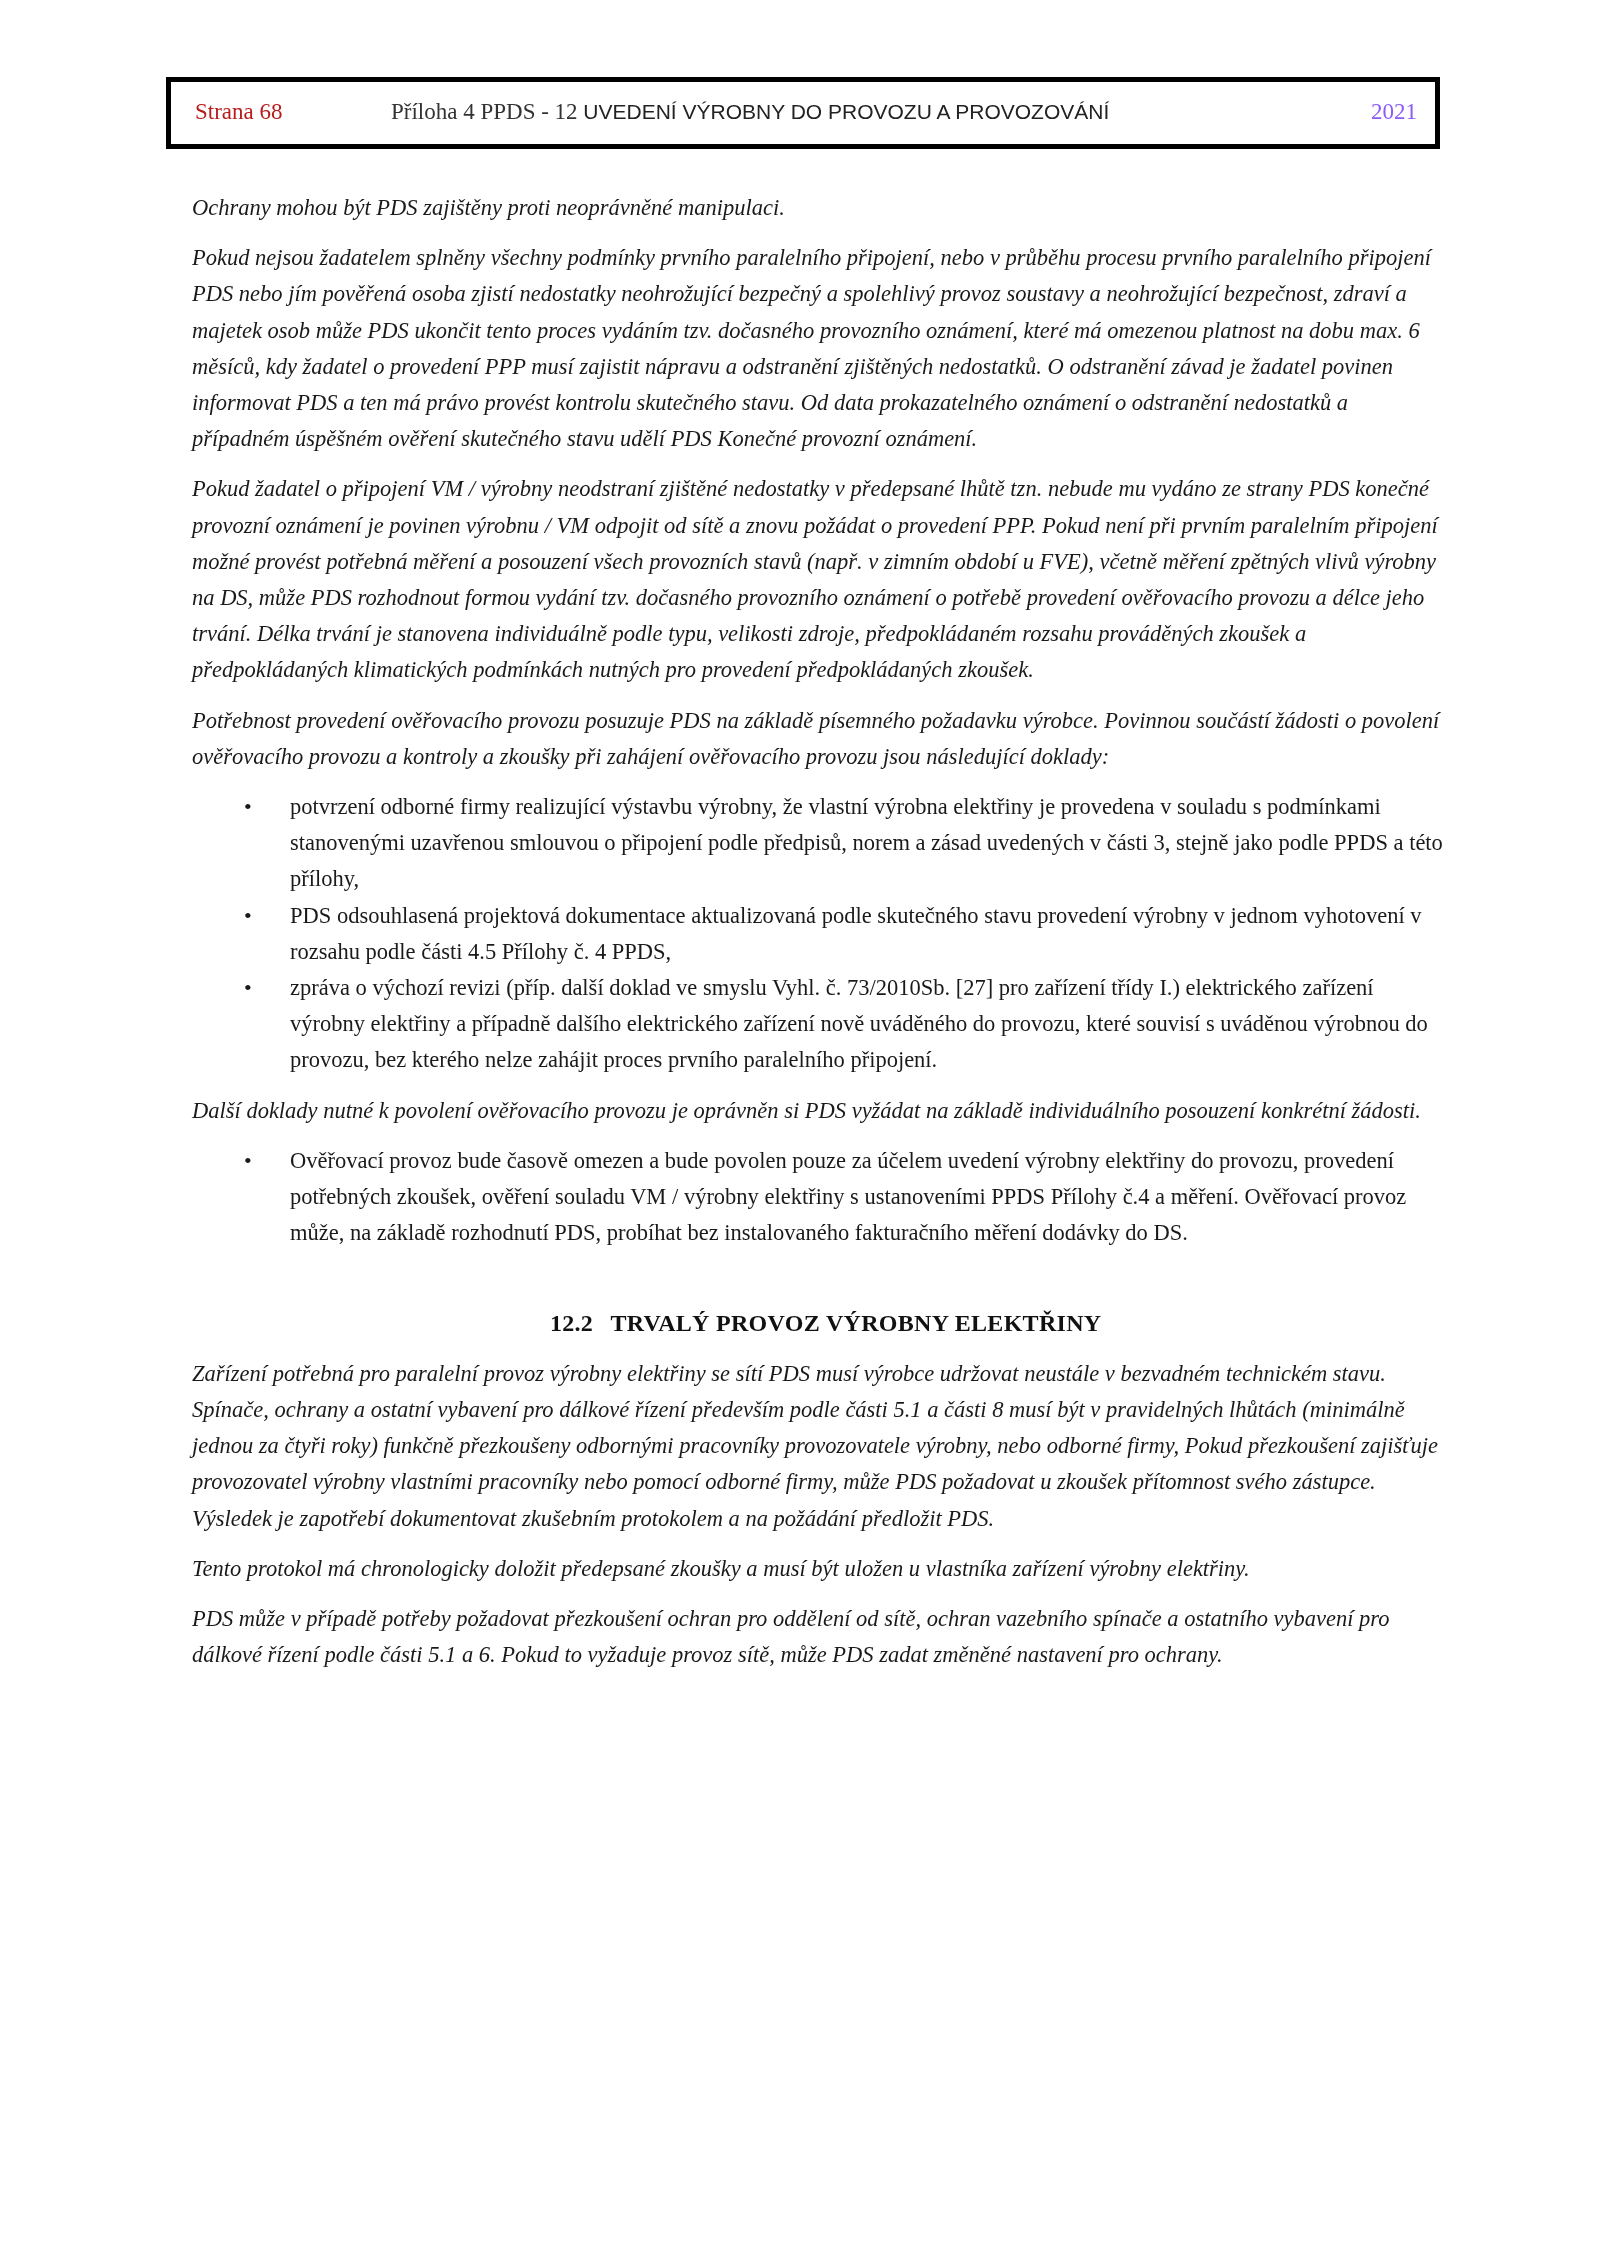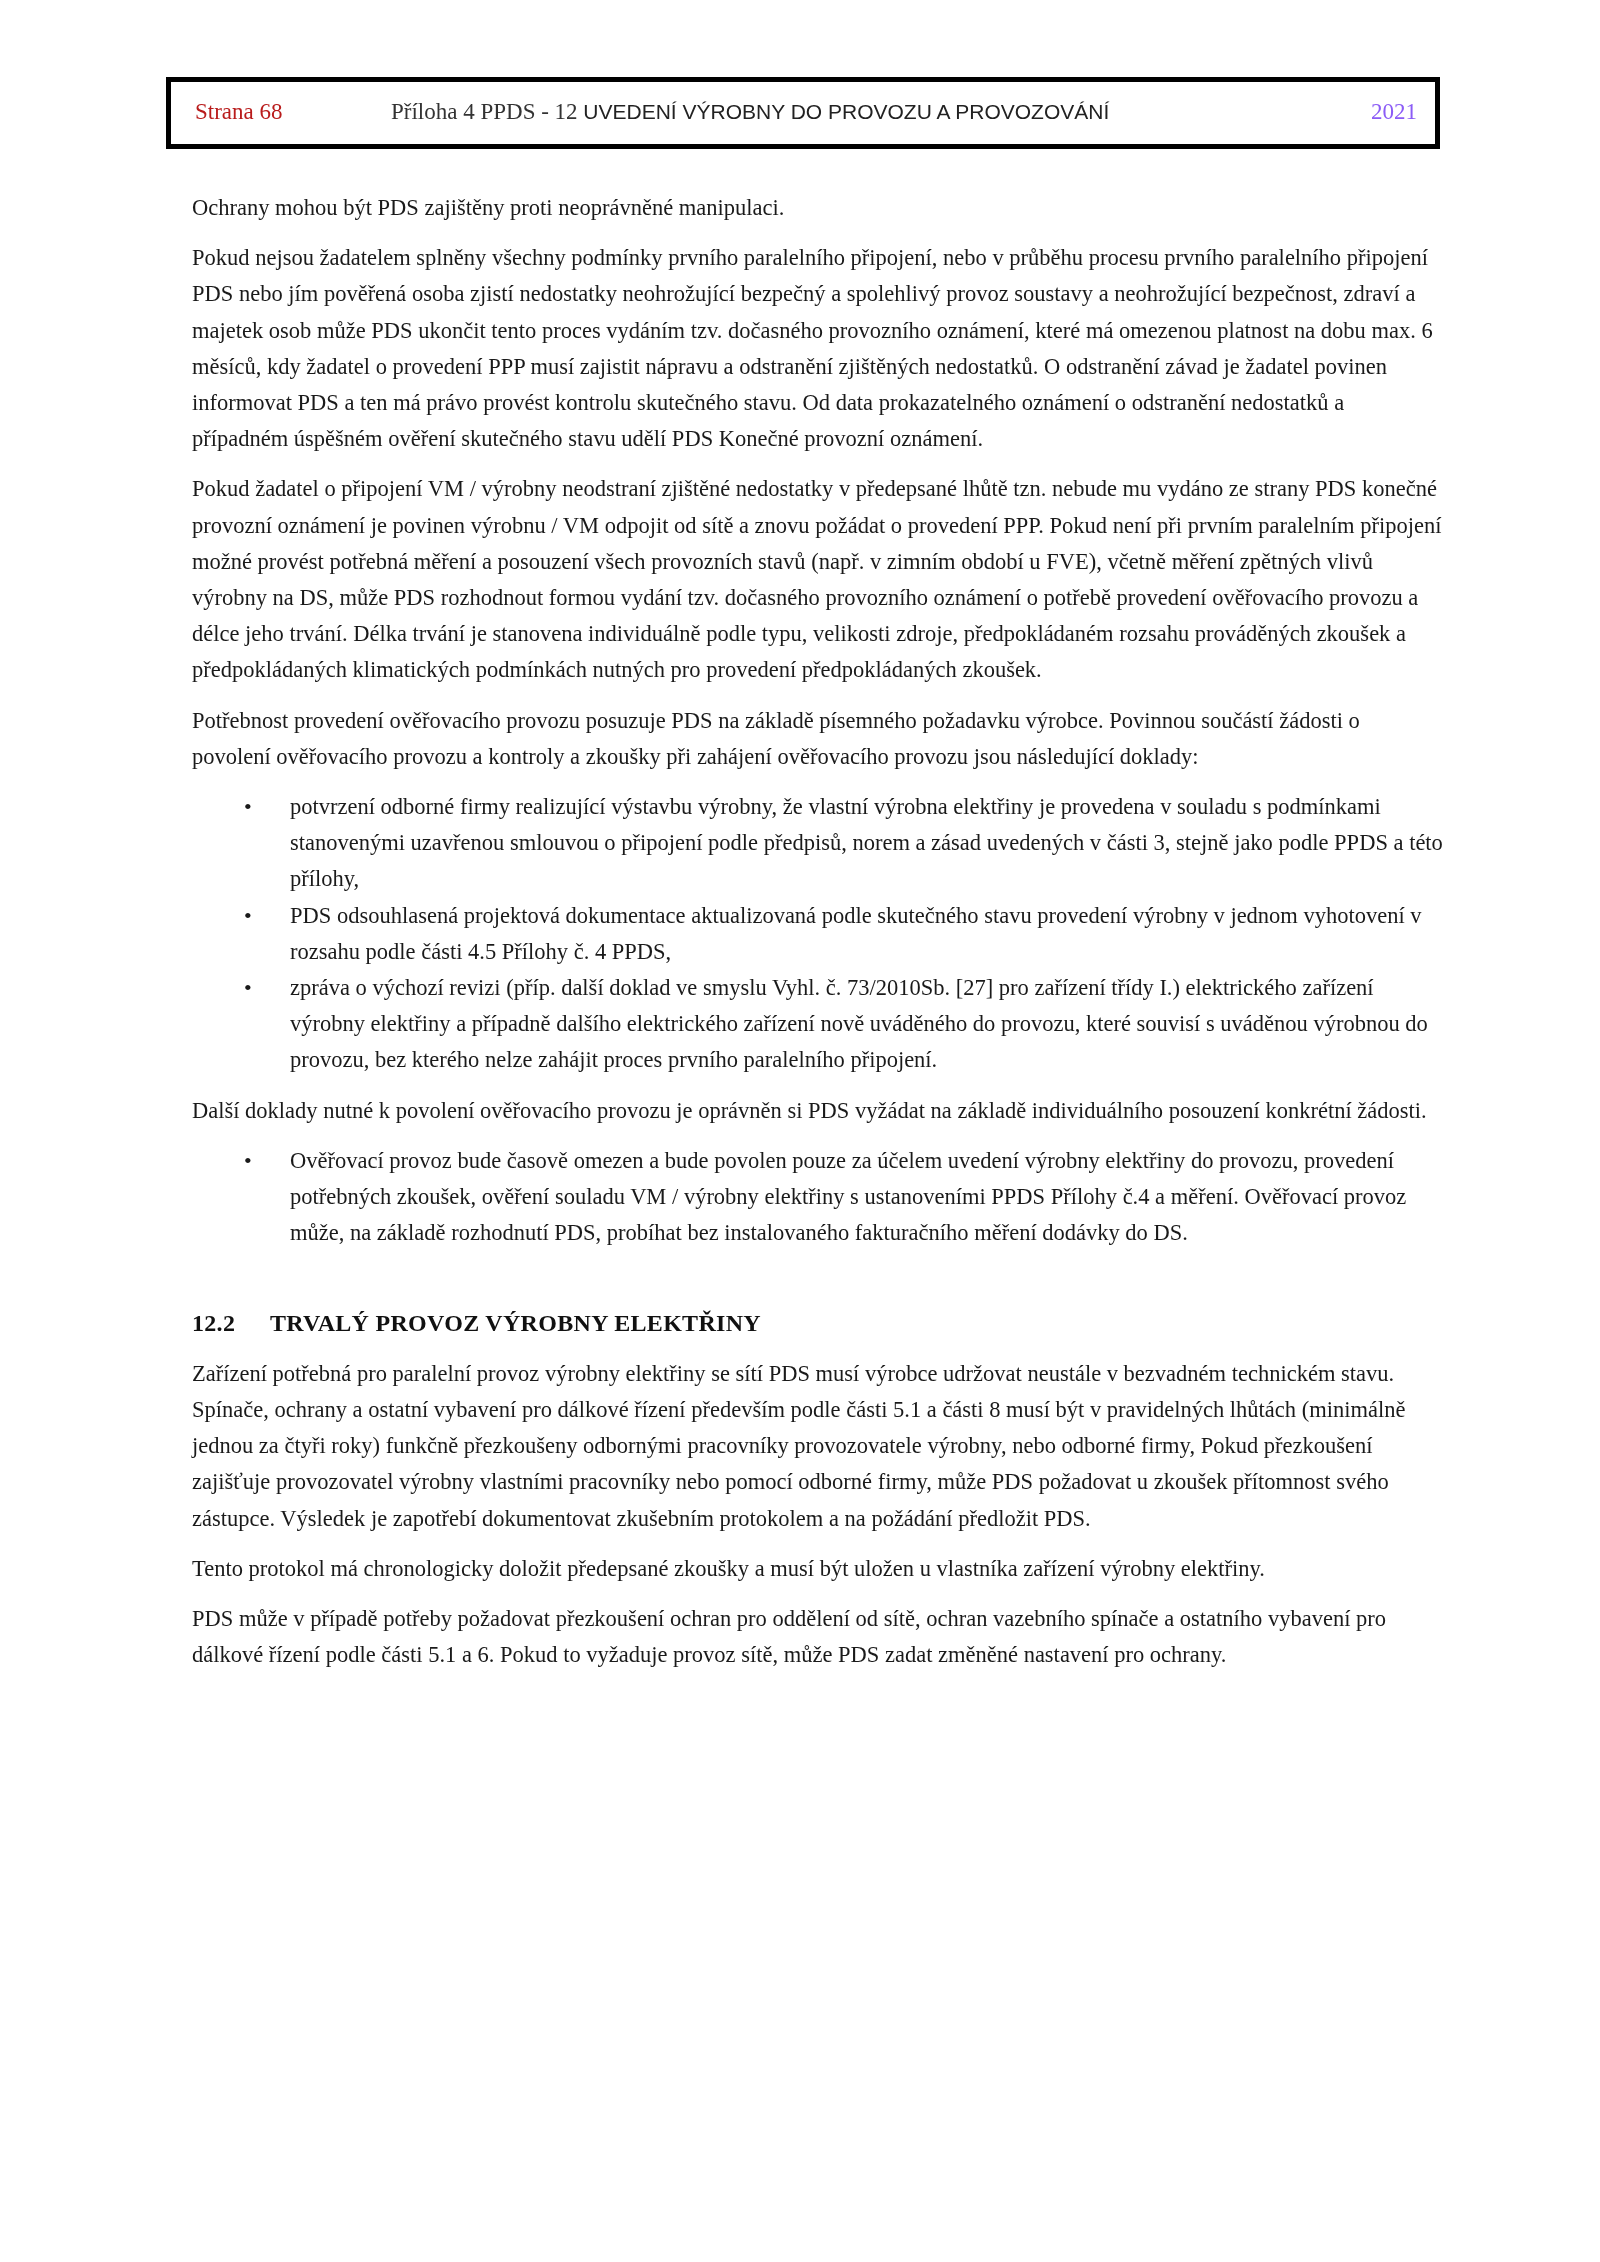--- a/index.html
+++ b/index.html
@@ -55,20 +55,21 @@
     .content {
       position: absolute;
       left: 192px;
       top: 190px;
       width: 1250px;
       font-size: 22.5px;
       line-height: 36.2px;
     }
     .content p {
       margin: 0 0 14px 0;
+      font-style: italic;
     }
     .content ul {
       list-style: none;
       margin: 0 0 14px 0;
       padding: 0;
     }
     .content li {
       position: relative;
       padding-left: 98px;
       width: 1160px;
@@ -78,20 +79,21 @@
       left: 52px;
       top: 0;
       font-size: 22px;
     }
     .section-heading {
       margin: 54px 0 14px 0;
       font-weight: bold;
       font-size: 24px;
       letter-spacing: 0.3px;
       color: #111;
+      text-align: center;
     }
     .section-heading .num {
       display: inline-block;
       width: 78px;
     }
   </style>
 </head>
 <body>
 
 <div class="header-box">

